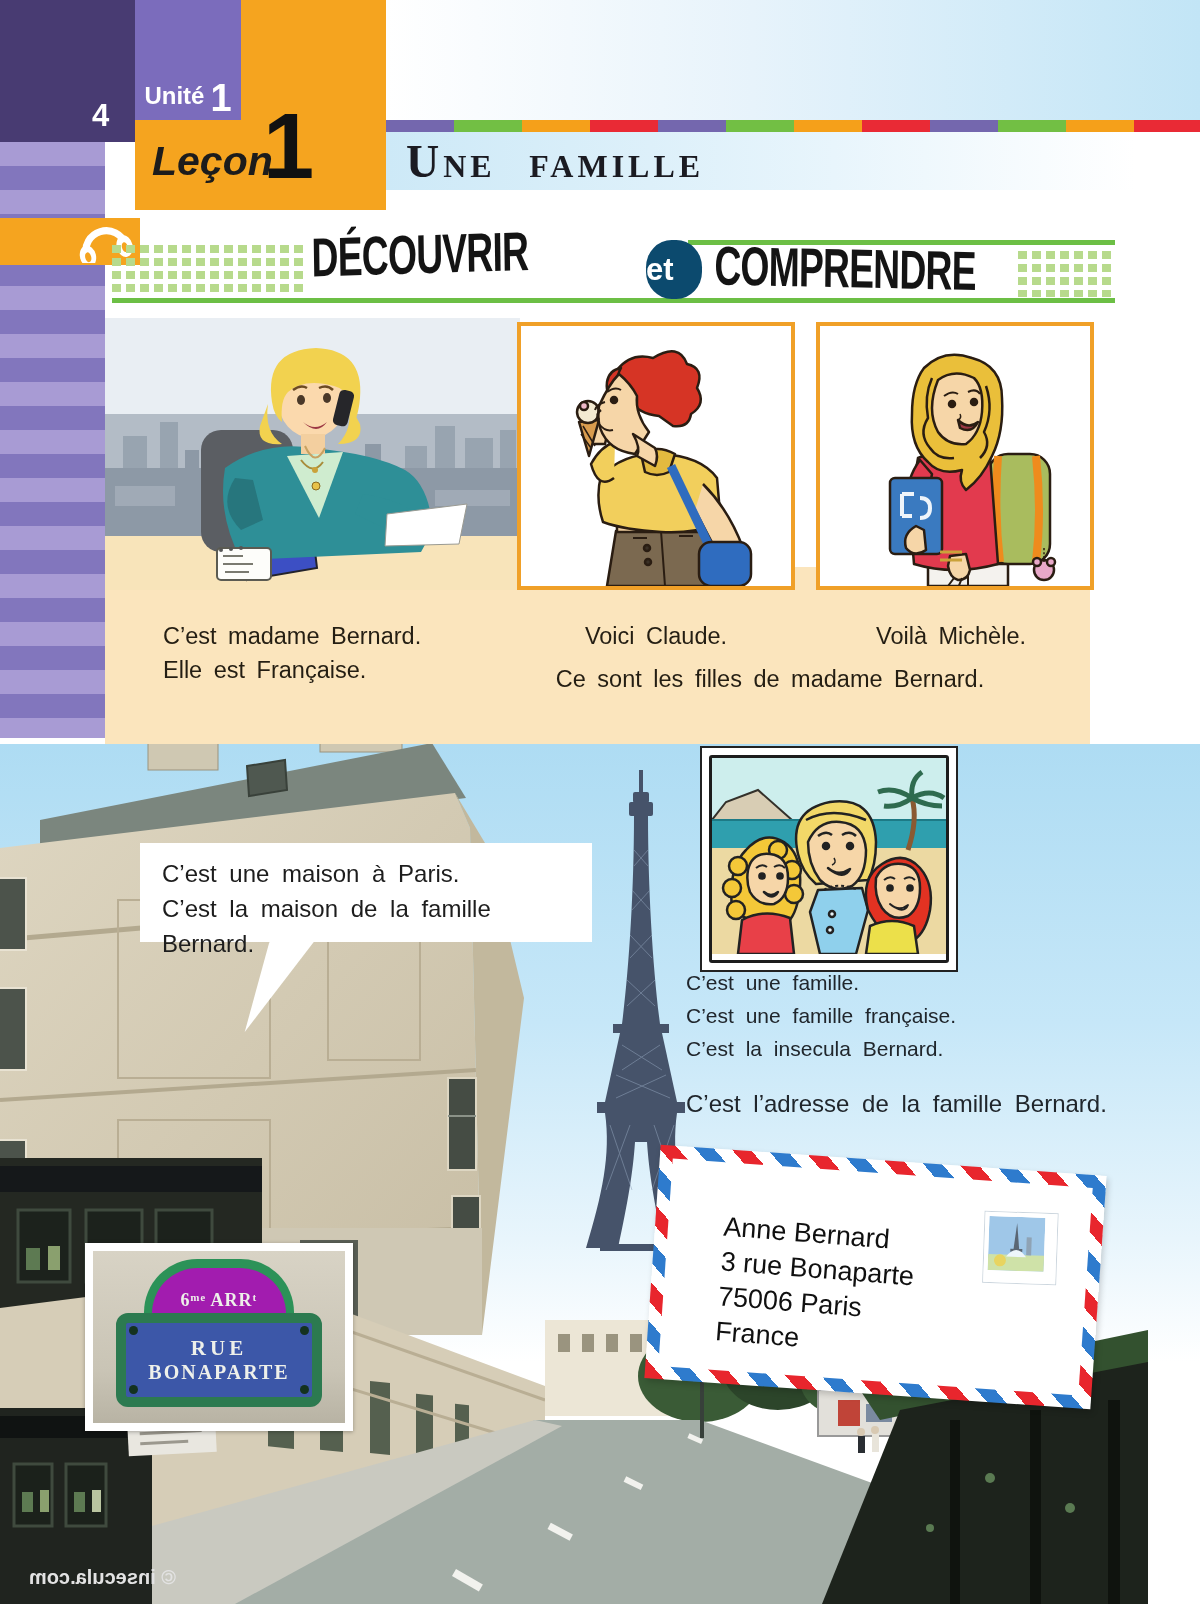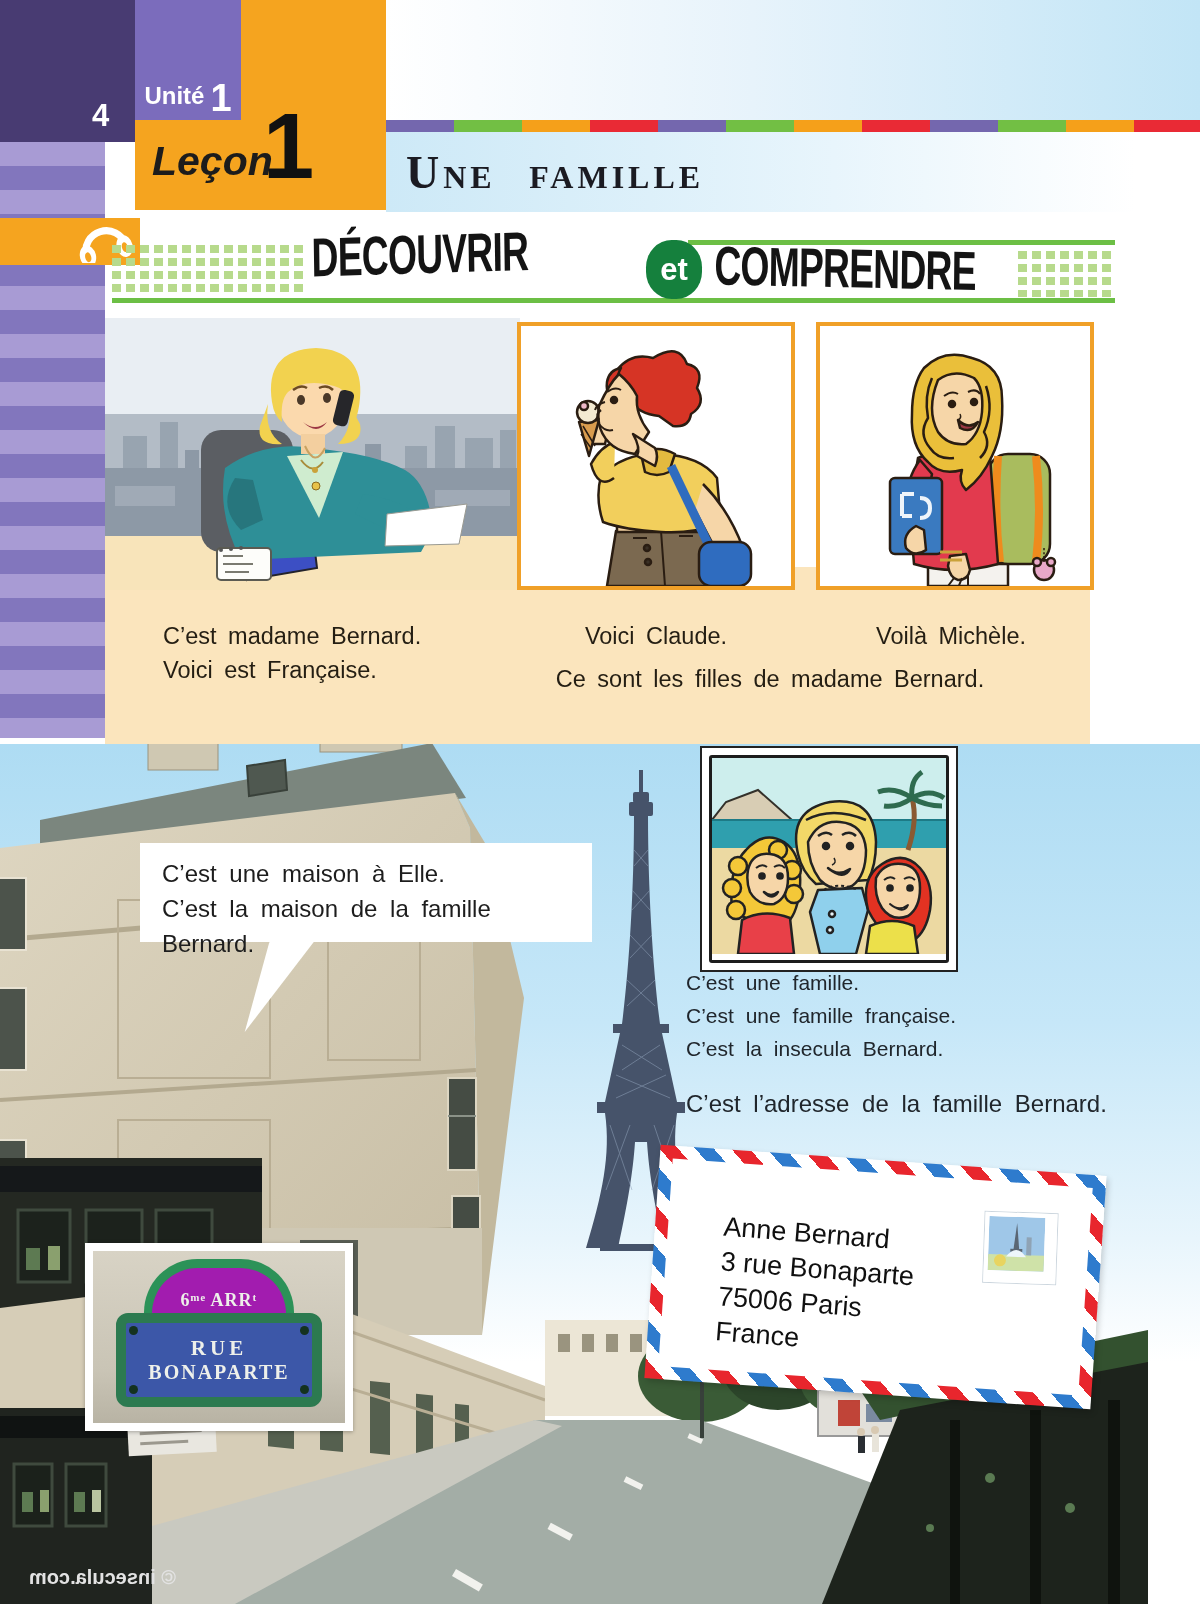--- a/index.html
+++ b/index.html
@@ -14,34 +14,34 @@
   .blk-unite{left:135px;top:0;width:106px;height:120px;background:#7b6cbc;z-index:8;
              display:flex;align-items:flex-end;justify-content:center;padding-bottom:10px;box-sizing:border-box;}
   .unite-label{color:#fff;font-weight:700;font-size:24px;}
   .unite-num{color:#fff;font-weight:800;font-size:38px;line-height:24px;margin-left:6px;}
   .lecon-label{left:152px;top:138px;font-size:41px;font-weight:800;font-style:italic;color:#1c1c1c;z-index:8;}
   .lecon-num{left:263px;top:103px;font-size:92px;font-weight:800;color:#111;line-height:86px;z-index:8;}
   .top-sky{left:386px;top:0;width:814px;height:120px;z-index:7;
            background:linear-gradient(90deg,#ffffff 0%,#e7f3fb 45%,#c2e5f6 100%);}
   .stripe-row{left:386px;top:120px;width:814px;height:12px;z-index:7;
       background:repeating-linear-gradient(90deg,#7467ae 0 68px,#72bf44 68px 136px,#f5a01a 136px 204px,#e92a35 204px 272px);}
-  .title-banner{left:386px;top:132px;width:814px;height:80px;z-index:7;
+  .title-banner{left:386px;top:132px;width:814px;height:58px;z-index:7;
       background:linear-gradient(90deg,#cde9f7 0%,#e8f5fc 55%,#ffffff 92%);
       display:flex;align-items:center;}
   .title-text{font-family:"Liberation Serif",serif;font-variant:small-caps;font-weight:700;
       font-size:46px;color:#1b1b22;letter-spacing:4px;word-spacing:18px;margin-left:20px;}
 
   
   .hp-block{left:0;top:218px;width:140px;height:47px;background:#f5a41f;z-index:7;}
   .gline{background:#6cbf45;z-index:7;}
   .dots{z-index:7;}
   .hand-word{font-weight:900;font-size:45px;color:#141414;letter-spacing:-1px;z-index:8;
       transform:scale(.83,1.22) rotate(-1.2deg);transform-origin:left bottom;white-space:nowrap;}
-  .et-cap{left:646px;top:240px;width:56px;height:59px;background:#15803d;border-radius:46%;z-index:9;
-      display:flex;align-items:center;justify-content:center;color:#fff;font-weight:800;font-size:31px;}
+  .et-cap{left:646px;top:240px;width:56px;height:59px;background:#0c4a6e;border-radius:46%;z-index:9;
+      display:flex;align-items:center;justify-content:flex-start;color:#fff;font-weight:800;font-size:31px;}
 
   
   .cream{left:105px;top:567px;width:985px;height:177px;background:#fbe5bd;z-index:6;}
   .pic{z-index:7;background:#fff;}
   .pic-bordered{border:4px solid #f0a028;}
   .caption{font-size:23.5px;color:#241e13;word-spacing:5px;z-index:8;white-space:nowrap;}
   .cap-center{text-align:center;white-space:nowrap;}
 
   
   .sky{left:0;top:744px;width:1200px;height:618px;z-index:1;
@@ -380,27 +380,27 @@
         <circle cx="132" cy="78" r="3" fill="#2a1d12"></circle>
           <circle cx="154" cy="76" r="3" fill="#2a1d12"></circle>
         <path d="M124,70 q8,-6 14,-2 M148,66 q8,-4 12,2" fill="none" stroke-width="2"></path>
         <path d="M138,94 q10,10 20,2 q-6,12 -18,6z" fill="#9c3844"></path>
         <path d="M140,88 q2,4 -2,6" fill="none" stroke-width="1.5"></path>
       </g>
     </svg>
   </div>
 
   <div class="abs caption" style="left:163px;top:623px;">C’est madame Bernard.</div>
-  <div class="abs caption" style="left:163px;top:657px;">Voici est Française.</div>
+  <div class="abs caption" style="left:163px;top:657px;">Elle est Française.</div>
   <div class="abs caption cap-center" style="left:517px;top:623px;width:278px;">Voici Claude.</div>
   <div class="abs caption cap-center" style="left:816px;top:623px;width:270px;">Voilà Michèle.</div>
   <div class="abs caption cap-center" style="left:520px;top:666px;width:500px;">Ce sont les filles de madame Bernard.</div>
 
   <div class="abs bubble">
-    <div>C’est une maison à Elle.</div>
+    <div>C’est une maison à Paris.</div>
     <div>C’est la maison de la famille Bernard.</div>
   </div>
   <div class="abs bubble-tail"></div>
 
   <div class="abs family-card">
     <div class="family-inner">
       <svg width="236" height="196" viewBox="0 0 236 196">
         <rect width="236" height="62" fill="#cdeeed"></rect>
         <polygon points="0,62 14,44 46,32 80,62" fill="#d8cdb4" stroke="#33302a" stroke-width="2"></polygon>
         <rect y="62" width="236" height="28" fill="#2f9fae"></rect>

